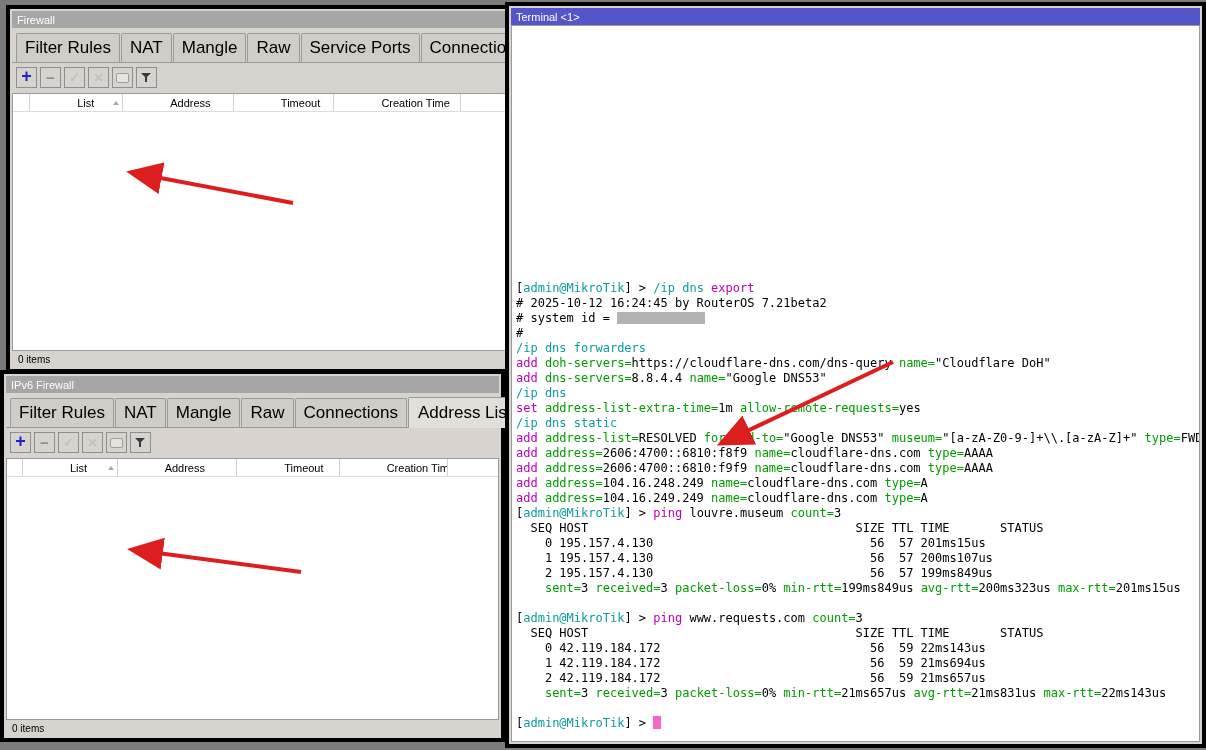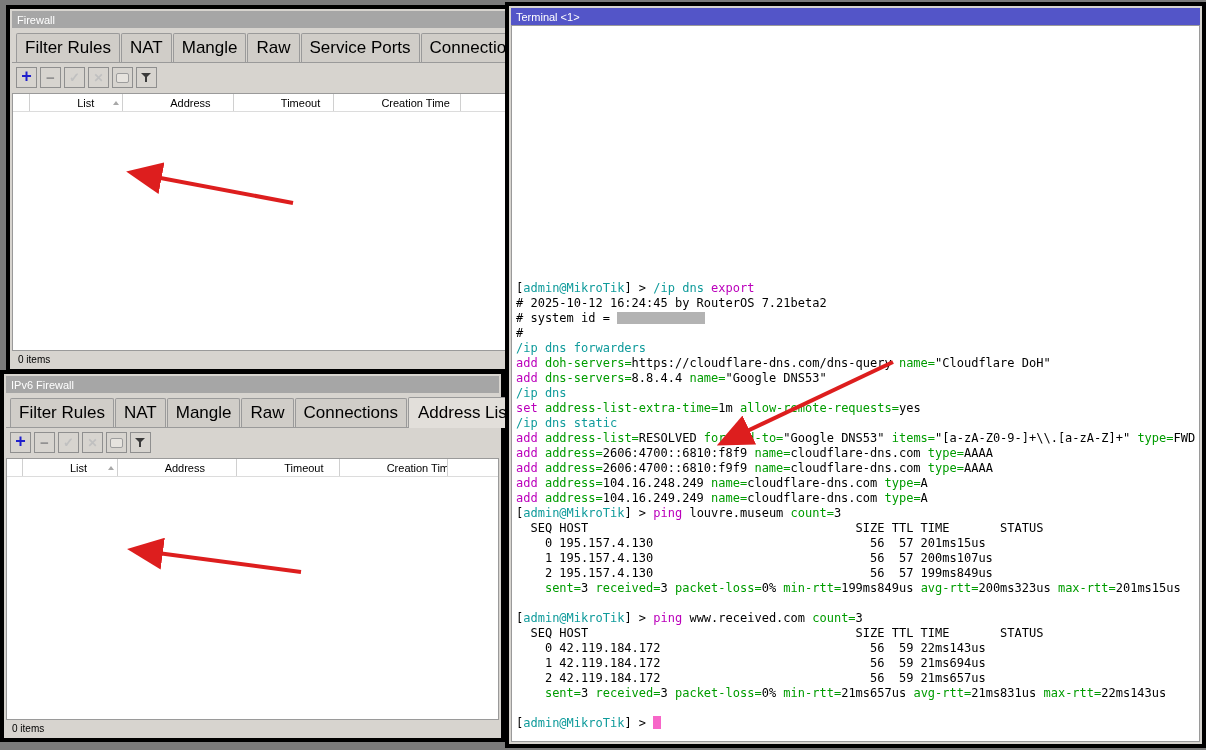--- a/index.html
+++ b/index.html
@@ -195,33 +195,33 @@
           <div class="tline"><span class="c-k">[</span><span class="c-t">admin@MikroTik</span><span class="c-k">] &gt; </span><span class="c-t">/ip dns </span><span class="c-m">export</span></div>
           <div class="tline"><span class="c-k"># 2025-10-12 16:24:45 by RouterOS 7.21beta2</span></div>
           <div class="tline"><span class="c-k"># system id = </span><span class="redact"></span></div>
           <div class="tline"><span class="c-k">#</span></div>
           <div class="tline"><span class="c-t">/ip dns forwarders</span></div>
           <div class="tline"><span class="c-m">add </span><span class="c-g">doh-servers=</span><span class="c-k">https://cloudflare-dns.com/dns-query </span><span class="c-g">name=</span><span class="c-k">"Cloudflare DoH"</span></div>
           <div class="tline"><span class="c-m">add </span><span class="c-g">dns-servers=</span><span class="c-k">8.8.4.4 </span><span class="c-g">name=</span><span class="c-k">"Google DNS53"</span></div>
           <div class="tline"><span class="c-t">/ip dns</span></div>
           <div class="tline"><span class="c-m">set </span><span class="c-g">address-list-extra-time=</span><span class="c-k">1m </span><span class="c-g">allow-remote-requests=</span><span class="c-k">yes</span></div>
           <div class="tline"><span class="c-t">/ip dns static</span></div>
-          <div class="tline"><span class="c-m">add </span><span class="c-g">address-list=</span><span class="c-k">RESOLVED </span><span class="c-g">forward-to=</span><span class="c-k">"Google DNS53" </span><span class="c-g">items=</span><span class="c-k">"[a-zA-Z0-9-]+\\.[a-zA-Z]+" </span><span class="c-g">type=</span><span class="c-k">FWD</span></div>
+          <div class="tline"><span class="c-m">add </span><span class="c-g">address-list=</span><span class="c-k">RESOLVED </span><span class="c-g">forward-to=</span><span class="c-k">"Google DNS53" </span><span class="c-g">museum=</span><span class="c-k">"[a-zA-Z0-9-]+\\.[a-zA-Z]+" </span><span class="c-g">type=</span><span class="c-k">FWD</span></div>
           <div class="tline"><span class="c-m">add </span><span class="c-g">address=</span><span class="c-k">2606:4700::6810:f8f9 </span><span class="c-g">name=</span><span class="c-k">cloudflare-dns.com </span><span class="c-g">type=</span><span class="c-k">AAAA</span></div>
           <div class="tline"><span class="c-m">add </span><span class="c-g">address=</span><span class="c-k">2606:4700::6810:f9f9 </span><span class="c-g">name=</span><span class="c-k">cloudflare-dns.com </span><span class="c-g">type=</span><span class="c-k">AAAA</span></div>
           <div class="tline"><span class="c-m">add </span><span class="c-g">address=</span><span class="c-k">104.16.248.249 </span><span class="c-g">name=</span><span class="c-k">cloudflare-dns.com </span><span class="c-g">type=</span><span class="c-k">A</span></div>
           <div class="tline"><span class="c-m">add </span><span class="c-g">address=</span><span class="c-k">104.16.249.249 </span><span class="c-g">name=</span><span class="c-k">cloudflare-dns.com </span><span class="c-g">type=</span><span class="c-k">A</span></div>
           <div class="tline"><span class="c-k">[</span><span class="c-t">admin@MikroTik</span><span class="c-k">] &gt; </span><span class="c-m">ping </span><span class="c-k">louvre.museum </span><span class="c-g">count=</span><span class="c-k">3</span></div>
           <div class="tline"><span class="c-k">  SEQ HOST                                     SIZE TTL TIME       STATUS</span></div>
           <div class="tline"><span class="c-k">    0 195.157.4.130                              56  57 201ms15us</span></div>
           <div class="tline"><span class="c-k">    1 195.157.4.130                              56  57 200ms107us</span></div>
           <div class="tline"><span class="c-k">    2 195.157.4.130                              56  57 199ms849us</span></div>
           <div class="tline"><span class="c-k">    </span><span class="c-g">sent=</span><span class="c-k">3 </span><span class="c-g">received=</span><span class="c-k">3 </span><span class="c-g">packet-loss=</span><span class="c-k">0% </span><span class="c-g">min-rtt=</span><span class="c-k">199ms849us </span><span class="c-g">avg-rtt=</span><span class="c-k">200ms323us </span><span class="c-g">max-rtt=</span><span class="c-k">201ms15us</span></div>
           <div class="tline"></div>
-          <div class="tline"><span class="c-k">[</span><span class="c-t">admin@MikroTik</span><span class="c-k">] &gt; </span><span class="c-m">ping </span><span class="c-k">www.received.com </span><span class="c-g">count=</span><span class="c-k">3</span></div>
+          <div class="tline"><span class="c-k">[</span><span class="c-t">admin@MikroTik</span><span class="c-k">] &gt; </span><span class="c-m">ping </span><span class="c-k">www.requests.com </span><span class="c-g">count=</span><span class="c-k">3</span></div>
           <div class="tline"><span class="c-k">  SEQ HOST                                     SIZE TTL TIME       STATUS</span></div>
           <div class="tline"><span class="c-k">    0 42.119.184.172                             56  59 22ms143us</span></div>
           <div class="tline"><span class="c-k">    1 42.119.184.172                             56  59 21ms694us</span></div>
           <div class="tline"><span class="c-k">    2 42.119.184.172                             56  59 21ms657us</span></div>
           <div class="tline"><span class="c-k">    </span><span class="c-g">sent=</span><span class="c-k">3 </span><span class="c-g">received=</span><span class="c-k">3 </span><span class="c-g">packet-loss=</span><span class="c-k">0% </span><span class="c-g">min-rtt=</span><span class="c-k">21ms657us </span><span class="c-g">avg-rtt=</span><span class="c-k">21ms831us </span><span class="c-g">max-rtt=</span><span class="c-k">22ms143us</span></div>
           <div class="tline"></div>
           <div class="tline"><span class="c-k">[</span><span class="c-t">admin@MikroTik</span><span class="c-k">] &gt; </span><span class="cursor"></span></div>
         </div>
     </div>
   </div>

